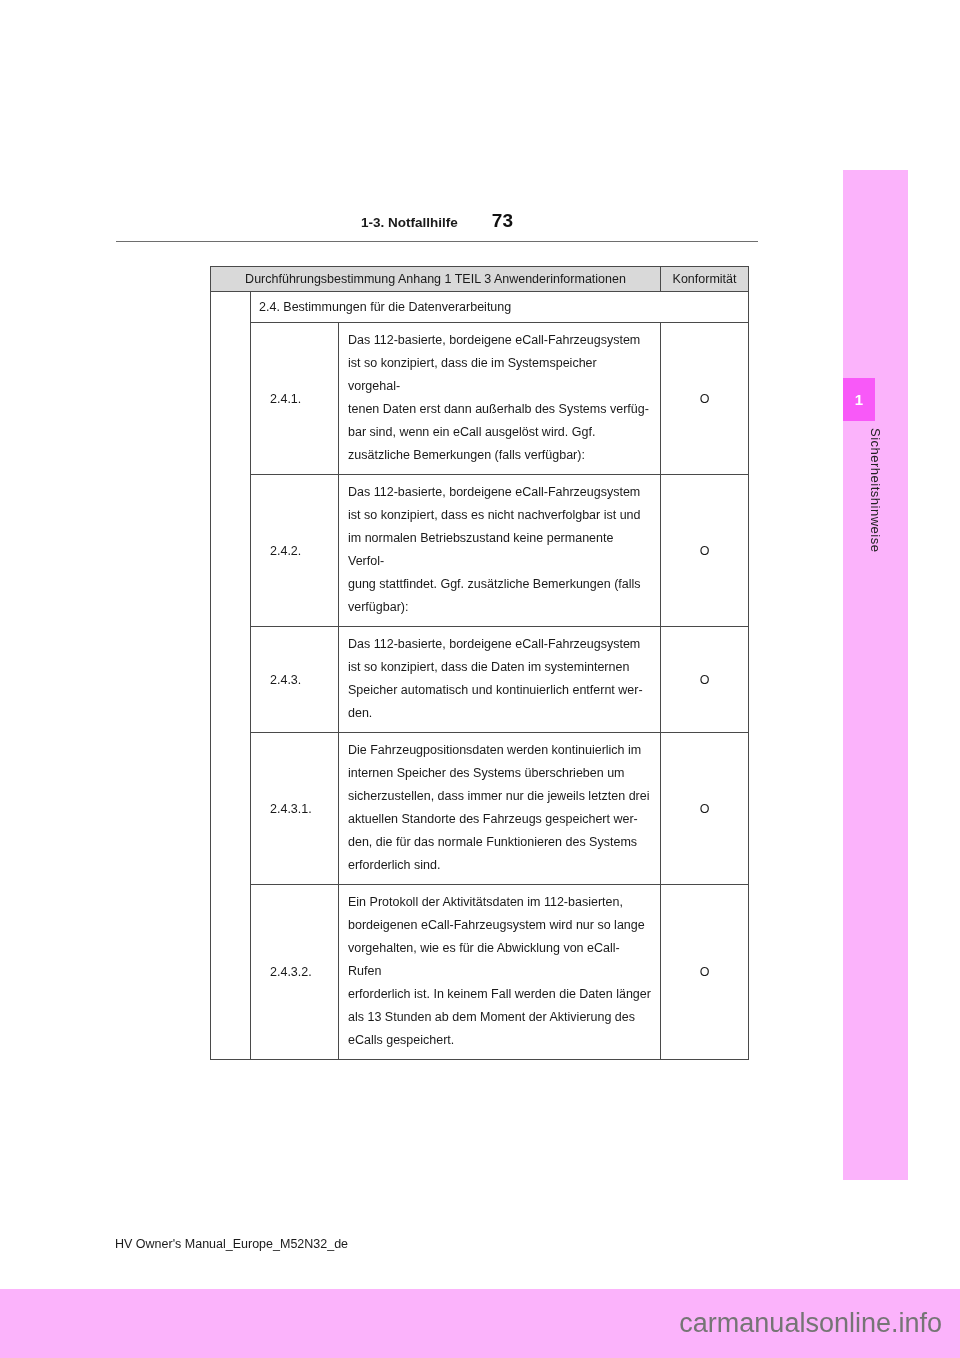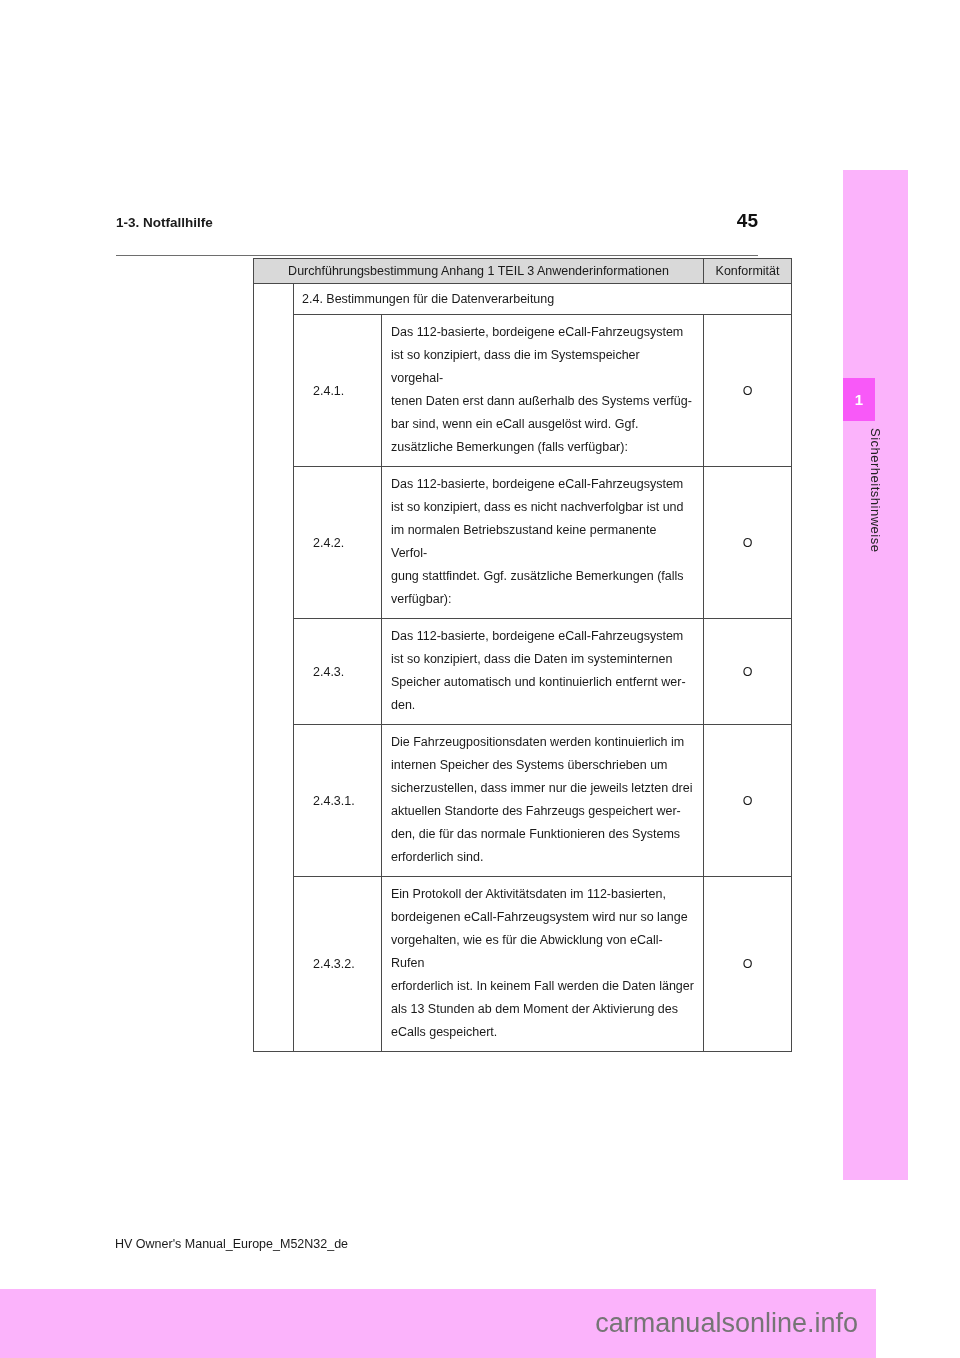--- a/index.html
+++ b/index.html
@@ -14,40 +14,39 @@
     color: #1a1a1a;
   }
 
   
   .page-header {
     position: absolute;
     left: 116px;
     top: 210px;
     width: 642px;
     display: flex;
-    justify-content: space-between;
+    justify-content: center;
     align-items: baseline;
     gap: 34px;
     border-bottom: 1px solid #6e6e6e;
-    padding-bottom: 23px;
+    padding-bottom: 9px;
   }
   .section-title { font-size: 13.5px; font-weight: bold; color: #1a1a1a; }
   .page-number { font-size: 19px; font-weight: bold; color: #111; }
 
   
   .doc-table {
     position: absolute;
     left: 210px;
-    top: 258px;
+    top: 266px;
     width: 538px;
     border-collapse: collapse;
     table-layout: fixed;
     font-size: 12.5px;
     color: #1a1a1a;
-    margin-left: 43px;
   }
   .doc-table col.c0 { width: 40px; }
   .doc-table col.c1 { width: 88px; }
   .doc-table col.c2 { width: 322px; }
   .doc-table col.c3 { width: 88px; }
   .doc-table td { border: 1px solid #4a4a4a; }
   .doc-table td.th {
     background: #d9d9d9;
     text-align: center;
     padding: 5px 4px;
@@ -108,21 +107,21 @@
     font-size: 12.5px;
     color: #1a1a1a;
     text-align: right;
   }
 
   
   .bottom-band {
     position: absolute;
     left: 0;
     top: 1289px;
-    width: 876px;
+    width: 960px;
     height: 69px;
     background: #fbb3fb;
     display: flex;
     align-items: center;
     justify-content: flex-end;
     padding-right: 18px;
   }
   .watermark { font-size: 27px; color: #757575; }
 </style>
 </head>
@@ -133,21 +132,21 @@
   <div class="sidebar"></div>
   <div class="chapter-tab">
     <span>1</span>
   </div>
   <div class="sidebar-label-wrap">
     <span>Sicherheitshinweise</span>
   </div>
 
   <div class="page-header">
     <span class="section-title">1-3. Notfallhilfe</span>
-    <span class="page-number">45</span>
+    <span class="page-number">73</span>
   </div>
 
   <table class="doc-table">
     <colgroup>
       <col class="c0">
         <col class="c1">
         <col class="c2">
         <col class="c3">
     </colgroup>
     <tbody>

